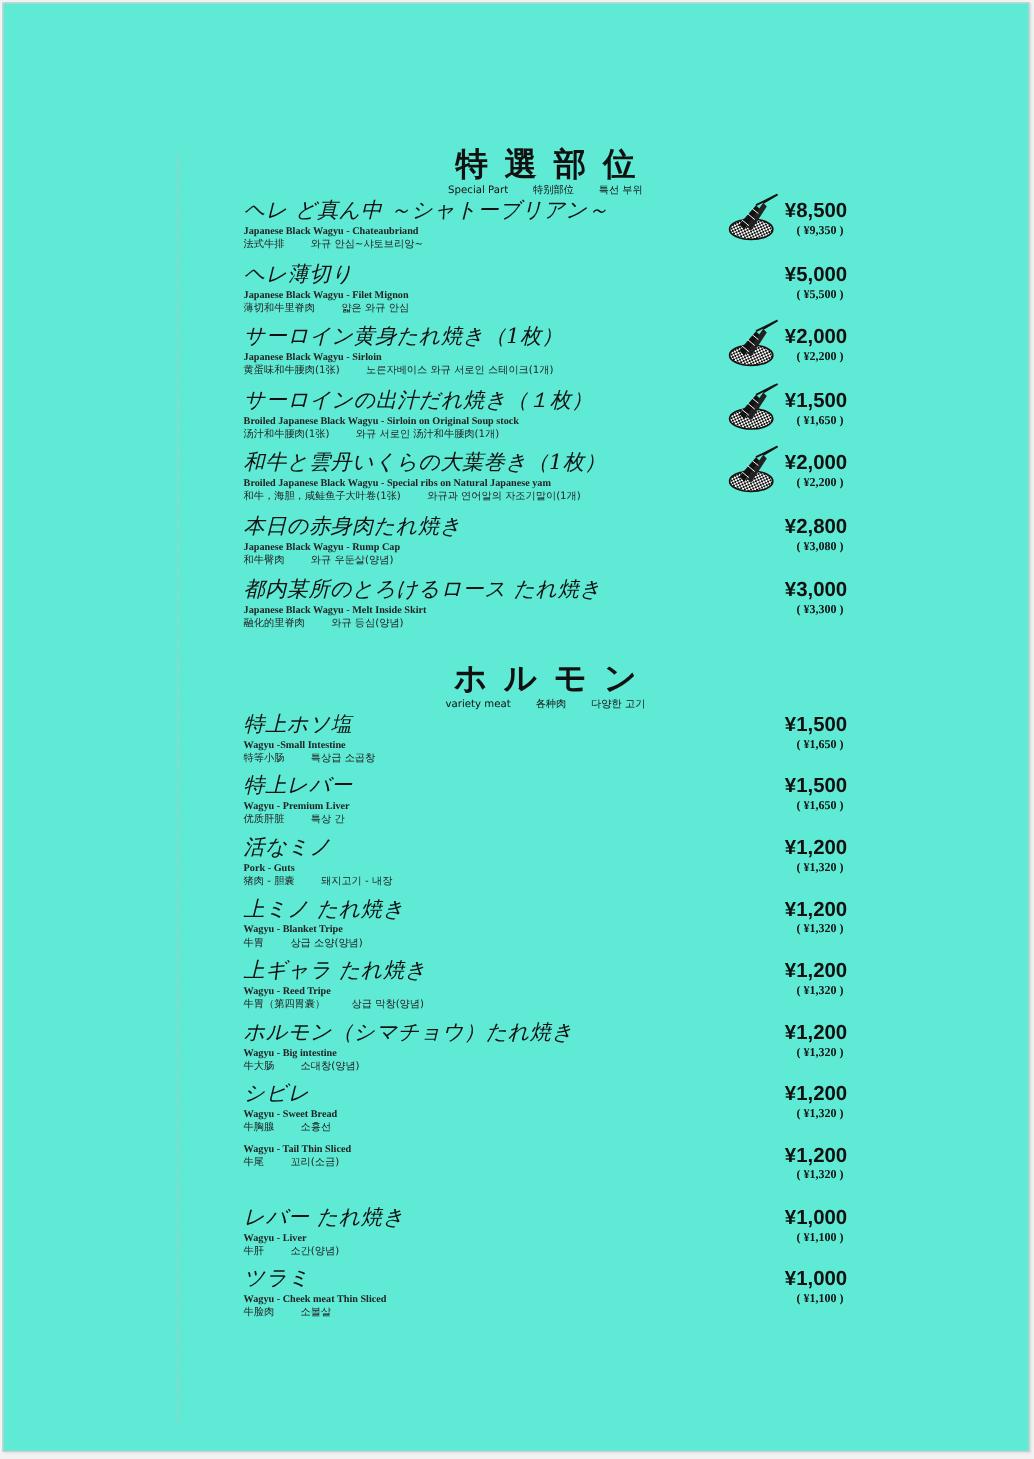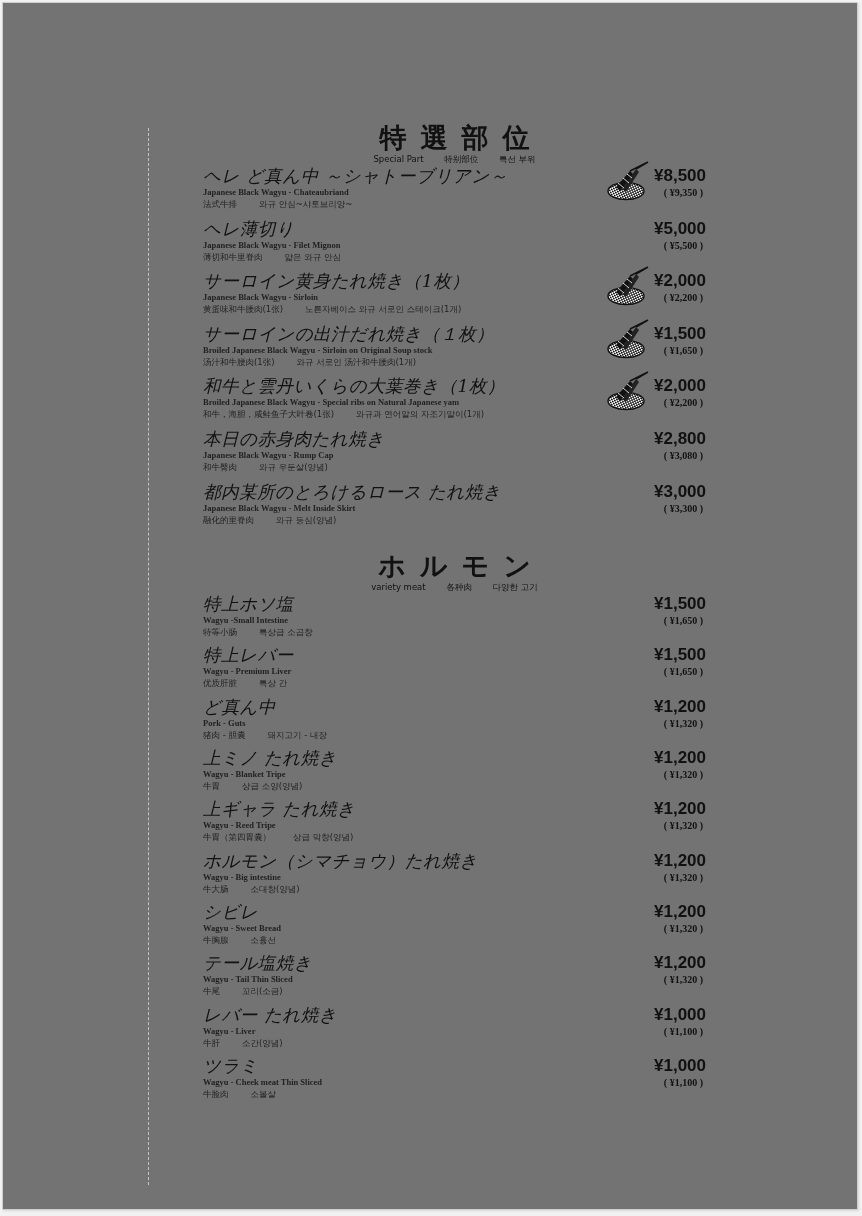--- a/index.html
+++ b/index.html
@@ -1,19 +1,19 @@
 <!DOCTYPE html>
 <html><head>
 <meta charset="utf-8">
 <style>
   html, body { margin: 0; padding: 0; background: #f2f2f2; }
   body { width: 862px; height: 1216px; position: relative; overflow: hidden; }
   .page {
     position: absolute; left: 2px; top: 2px; width: 854px; height: 1206px;
-    background: #737373; border: 1px solid #cfcfcf;
+    background: #5eead4; border: 1px solid #cfcfcf;
     box-shadow: 1px 1px 2px #d8d8d8;
   }
   .dash-line {
     position: absolute; left: 145px; top: 125px; height: 1057px; width: 0;
     border-left: 1px dashed #c4c4c4;
   }
   .menu {
     position: absolute; left: 200px; top: 118px; width: 503px;
     color: #111;
   }
@@ -239,21 +239,21 @@
     <span class="item-en">Wagyu - Premium Liver</span>
     <span class="item-local">
       <span>优质肝脏</span><span>특상 간</span>
     </span>
     <div class="price-box">
       <span class="price">¥1,500</span>
       <span class="price-tax">( ¥1,650 )</span>
     </div>
   </div>
           <div class="item">
-    <span class="item-name">ど真ん中</span>
+    <span class="item-name">活なミノ</span>
     <span class="item-en">Pork - Guts</span>
     <span class="item-local">
       <span>猪肉 - 胆囊</span><span>돼지고기 - 내장</span>
     </span>
     <div class="price-box">
       <span class="price">¥1,200</span>
       <span class="price-tax">( ¥1,320 )</span>
     </div>
   </div>
           <div class="item">
@@ -294,21 +294,20 @@
     <span class="item-en">Wagyu - Sweet Bread</span>
     <span class="item-local">
       <span>牛胸腺</span><span>소흉선</span>
     </span>
     <div class="price-box">
       <span class="price">¥1,200</span>
       <span class="price-tax">( ¥1,320 )</span>
     </div>
   </div>
           <div class="item">
-    <span class="item-name">テール塩焼き</span>
     <span class="item-en">Wagyu - Tail Thin Sliced</span>
     <span class="item-local">
       <span>牛尾</span><span>꼬리(소금)</span>
     </span>
     <div class="price-box">
       <span class="price">¥1,200</span>
       <span class="price-tax">( ¥1,320 )</span>
     </div>
   </div>
           <div class="item">

